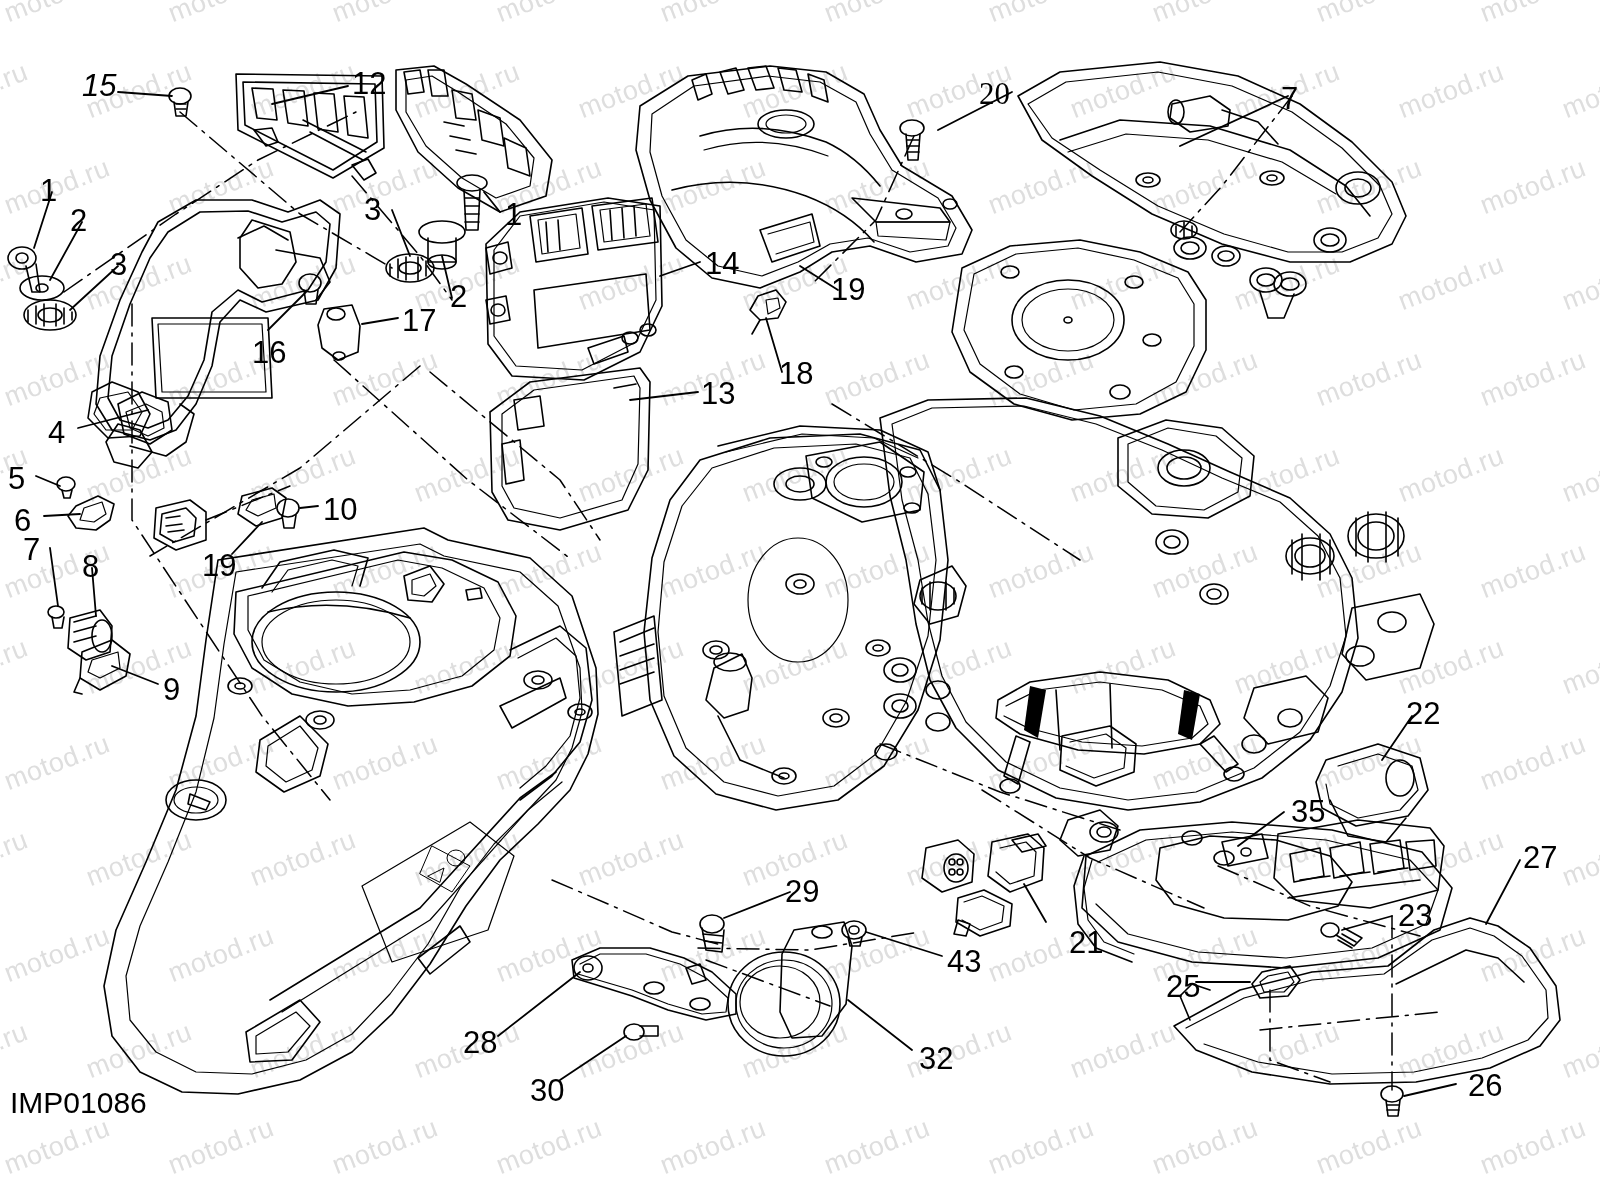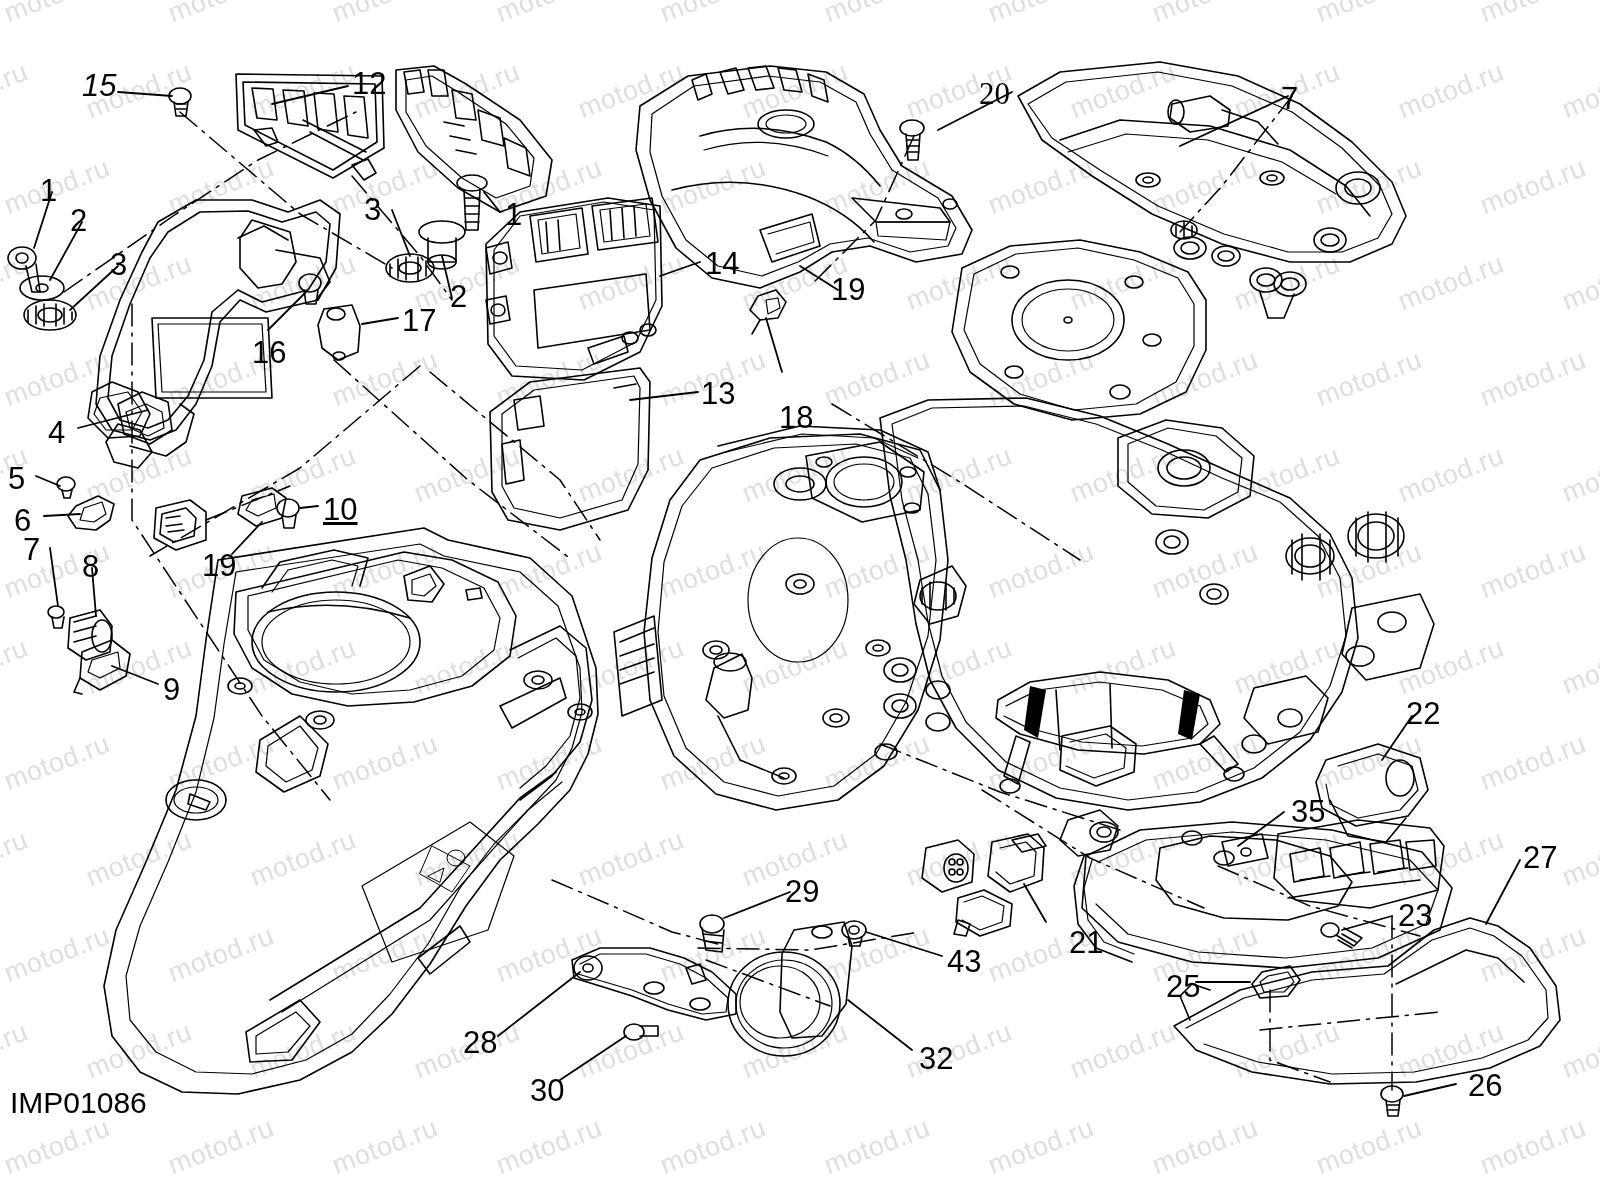--- a/index.html
+++ b/index.html
@@ -764,26 +764,26 @@
     <div class="callout" style="left: 40px; top: 175px;">1</div>
     <div class="callout" style="left: 70px; top: 205px;">2</div>
     <div class="callout" style="left: 364px; top: 194px;">3</div>
     <div class="callout" style="left: 505px; top: 199px;">1</div>
     <div class="callout" style="left: 110px; top: 249px;">3</div>
     <div class="callout" style="left: 705px; top: 248px;">14</div>
     <div class="callout" style="left: 450px; top: 281px;">2</div>
     <div class="callout" style="left: 831px; top: 274px;">19</div>
     <div class="callout" style="left: 402px; top: 305px;">17</div>
     <div class="callout" style="left: 252px; top: 337px;">16</div>
-    <div class="callout" style="left: 779px; top: 358px; margin-top: 44px;">18</div>
+    <div class="callout" style="left: 779px; top: 358px;">18</div>
     <div class="callout" style="left: 701px; top: 378px;">13</div>
     <div class="callout" style="left: 48px; top: 417px;">4</div>
     <div class="callout" style="left: 8px; top: 463px;">5</div>
     <div class="callout" style="left: 14px; top: 505px;">6</div>
-    <div class="callout" style="left: 323px; top: 494px; text-decoration: underline;">10</div>
+    <div class="callout" style="left: 323px; top: 494px;">10</div>
     <div class="callout" style="left: 202px; top: 550px;">19</div>
     <div class="callout" style="left: 23px; top: 534px;">7</div>
     <div class="callout" style="left: 82px; top: 551px;">8</div>
     <div class="callout" style="left: 163px; top: 674px;">9</div>
     <div class="callout" style="left: 1406px; top: 698px;">22</div>
     <div class="callout" style="left: 1291px; top: 796px;">35</div>
     <div class="callout" style="left: 1069px; top: 927px;">21</div>
     <div class="callout" style="left: 1398px; top: 900px;">23</div>
     <div class="callout" style="left: 1523px; top: 842px;">27</div>
     <div class="callout" style="left: 1166px; top: 971px;">25</div>

